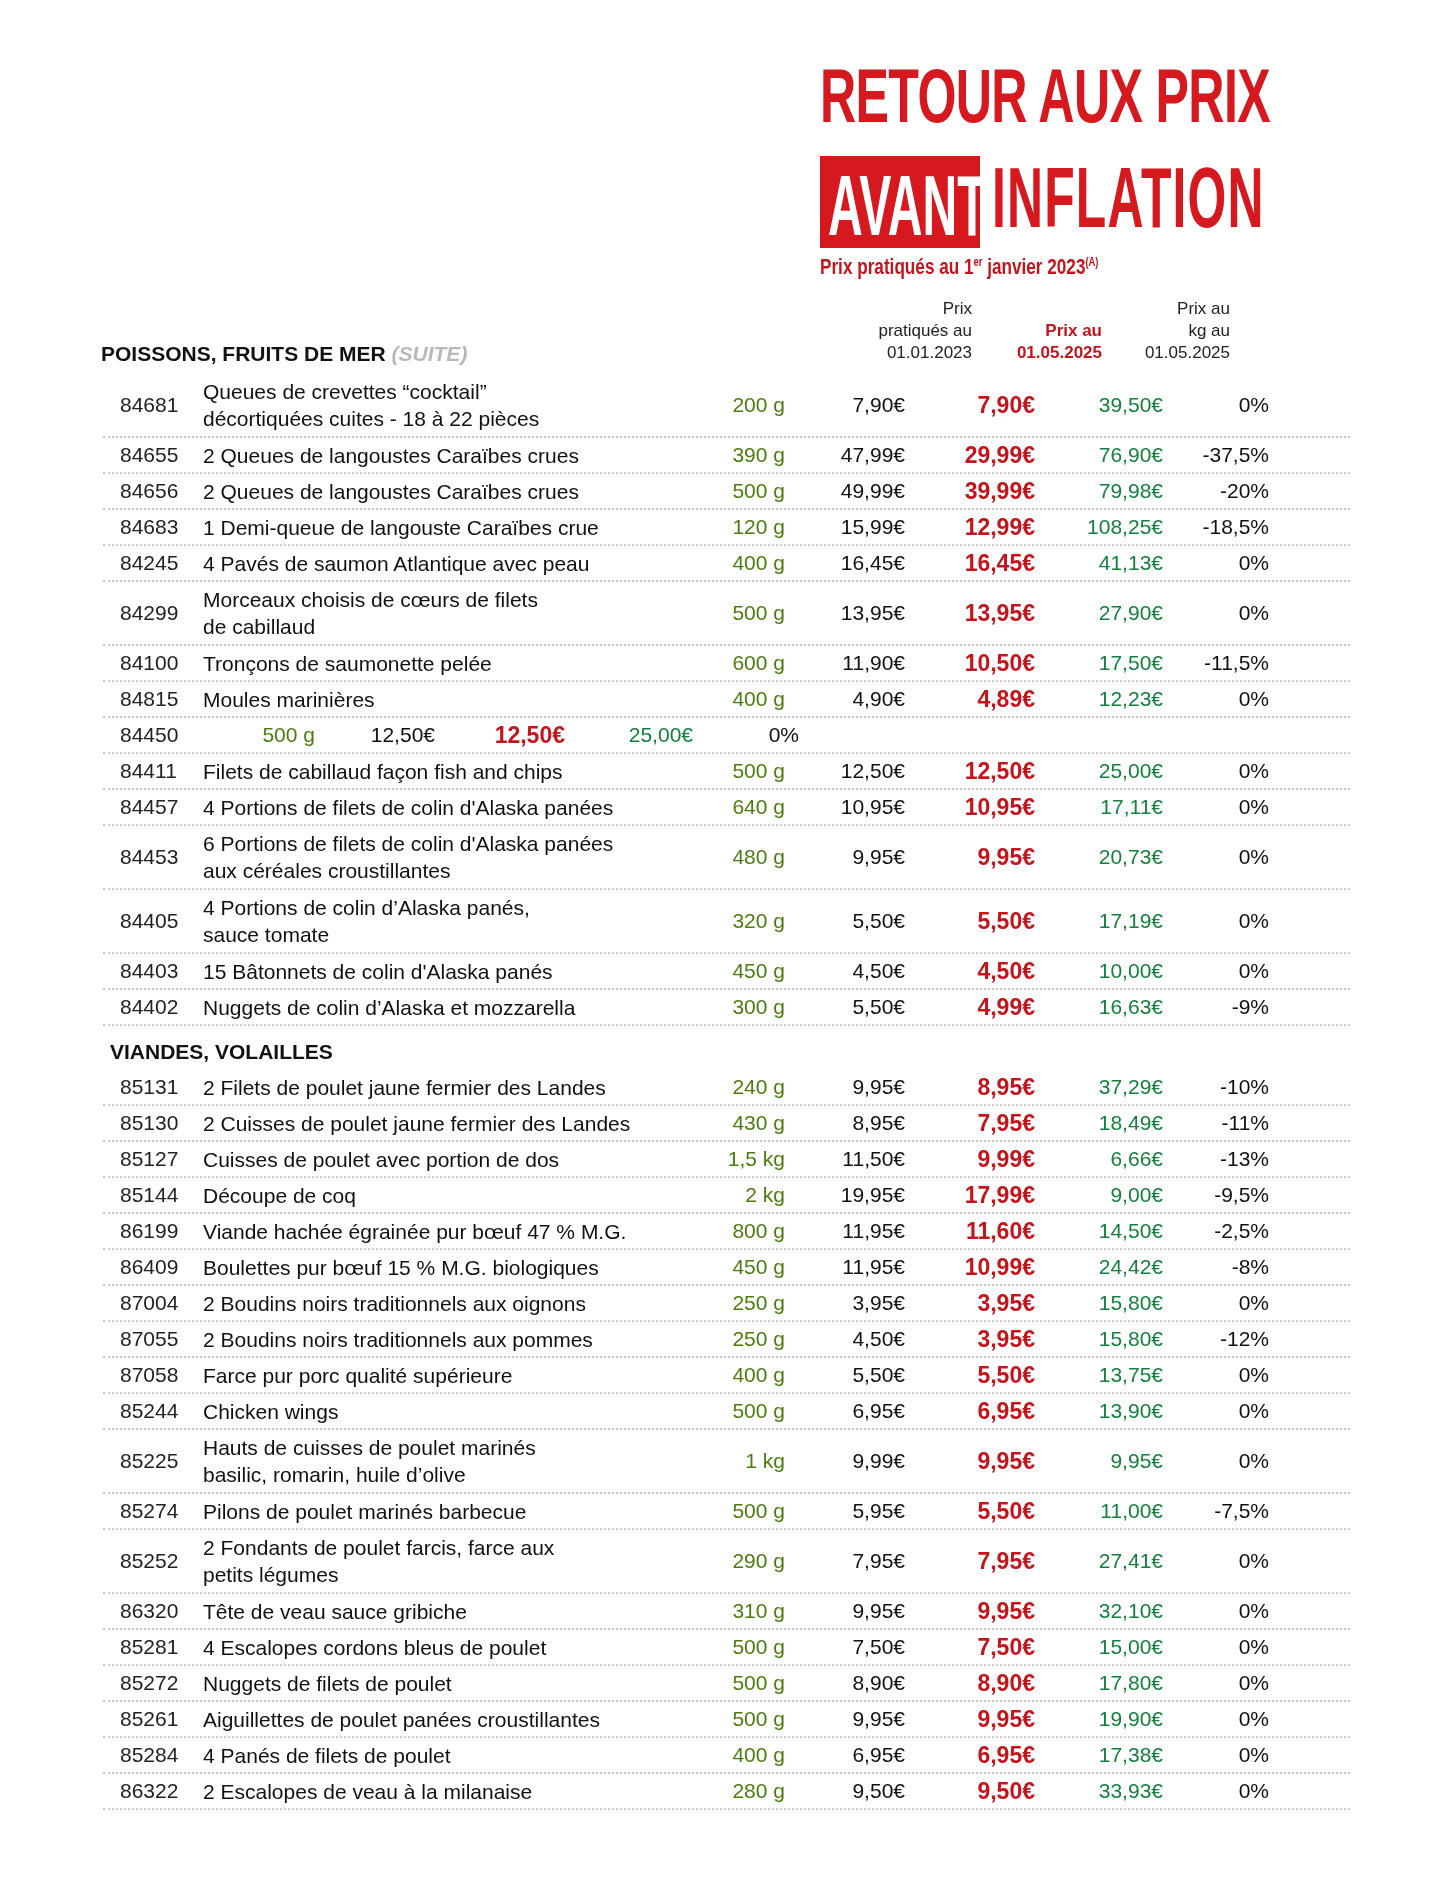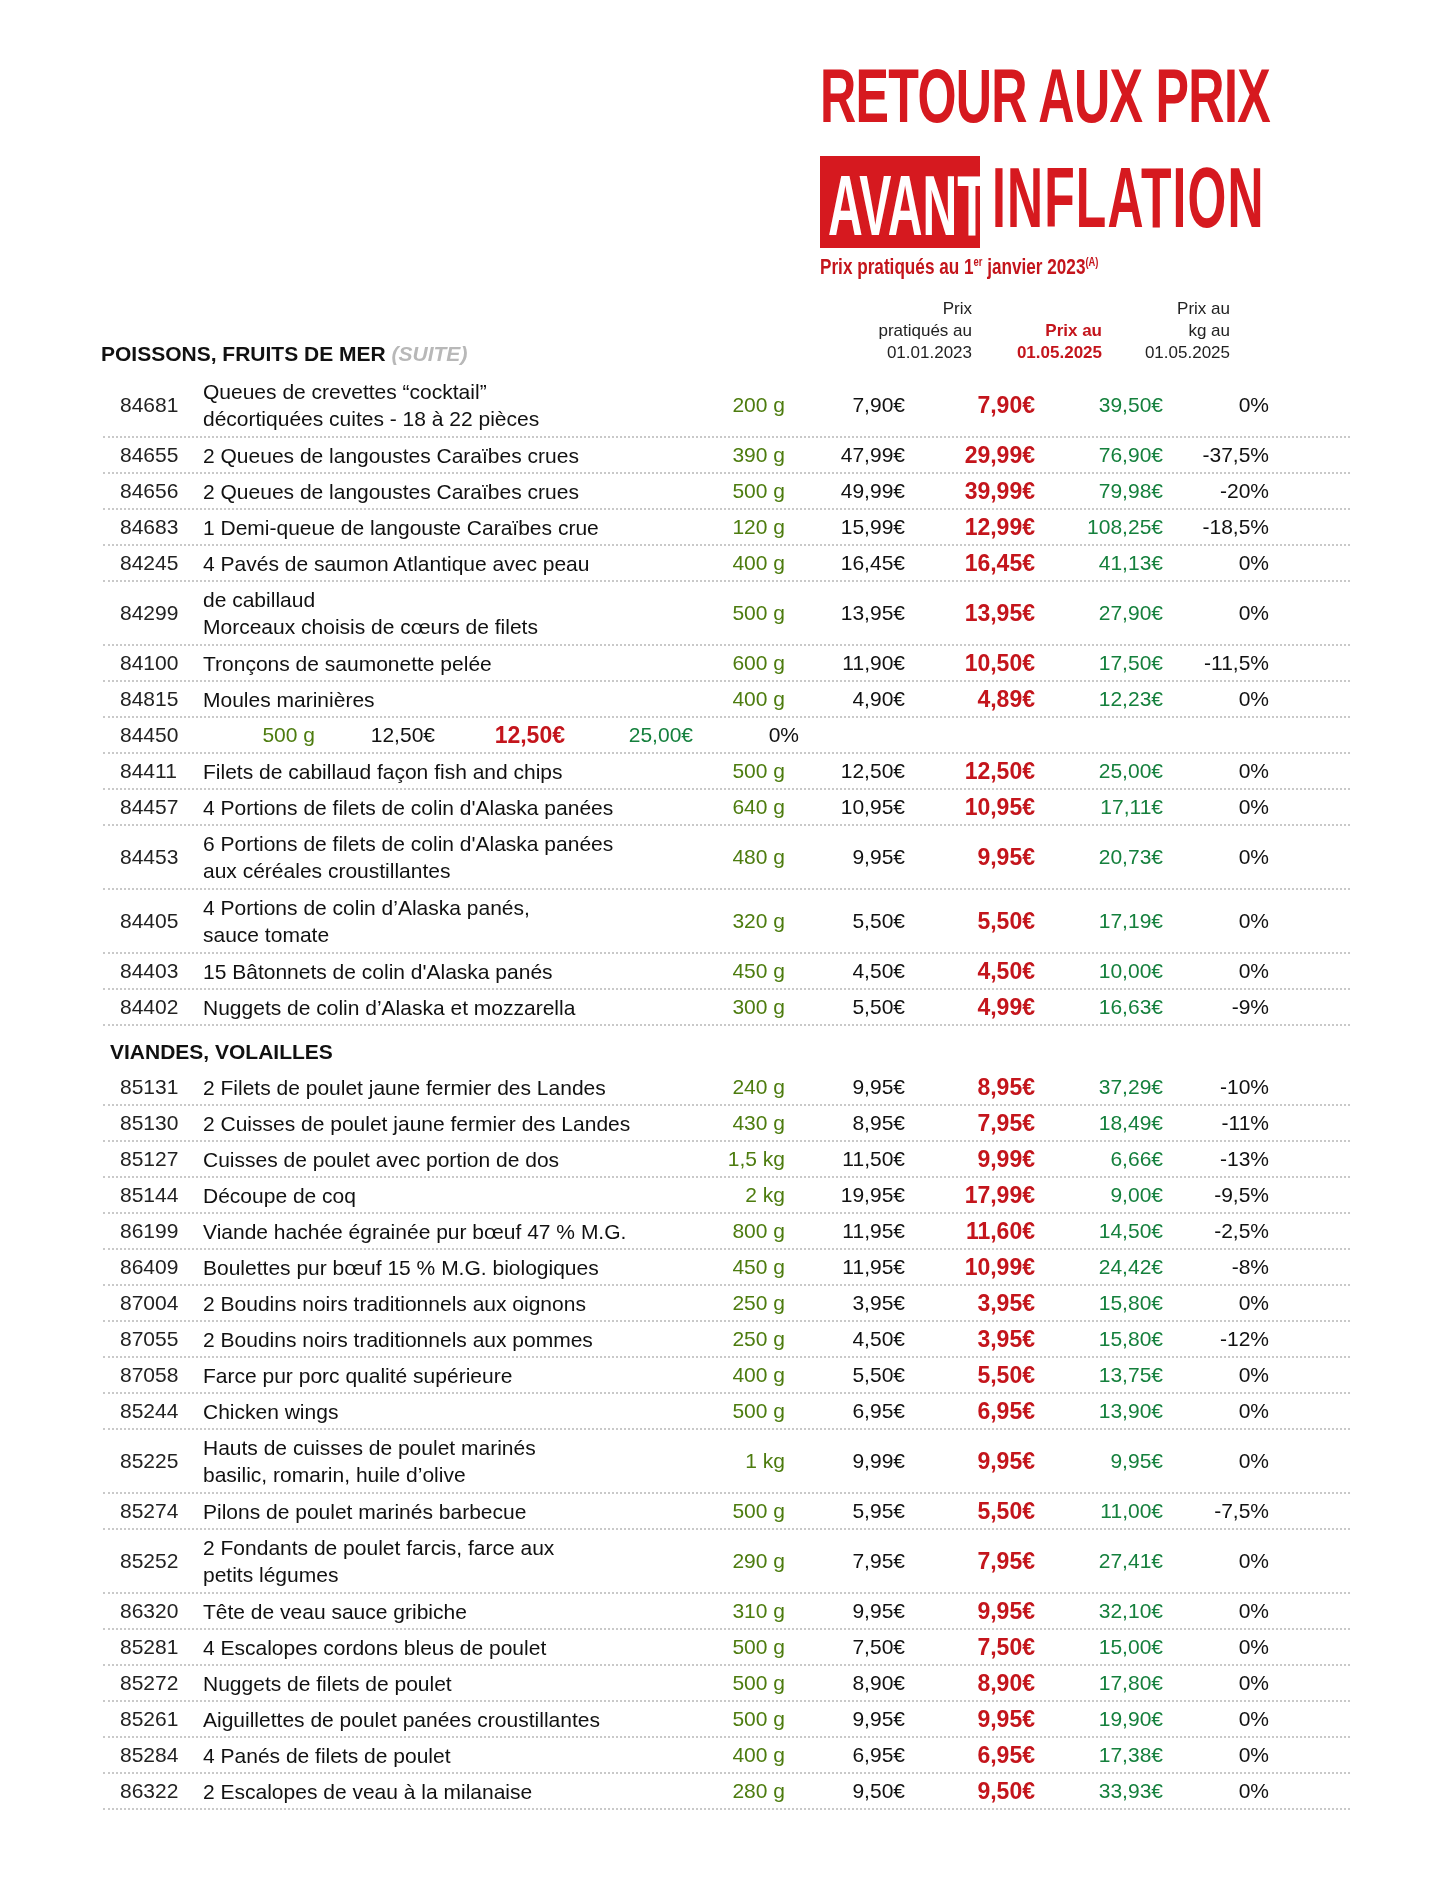--- a/index.html
+++ b/index.html
@@ -148,22 +148,22 @@
       </div>
       <div class="c-weight">400 g</div>
       <div class="c-old">16,45€</div>
       <div class="c-new">16,45€</div>
       <div class="c-kg">41,13€</div>
       <div class="c-pct">0%</div>
     </div>
     <div class="row double">
       <div class="c-code">84299</div>
       <div class="c-label">
+        <div>Morceaux choisis de cœurs de filets</div>
         <div>de cabillaud</div>
-        <div>Morceaux choisis de cœurs de filets</div>
       </div>
       <div class="c-weight">500 g</div>
       <div class="c-old">13,95€</div>
       <div class="c-new">13,95€</div>
       <div class="c-kg">27,90€</div>
       <div class="c-pct">0%</div>
     </div>
     <div class="row single">
       <div class="c-code">84100</div>
       <div class="c-label">

